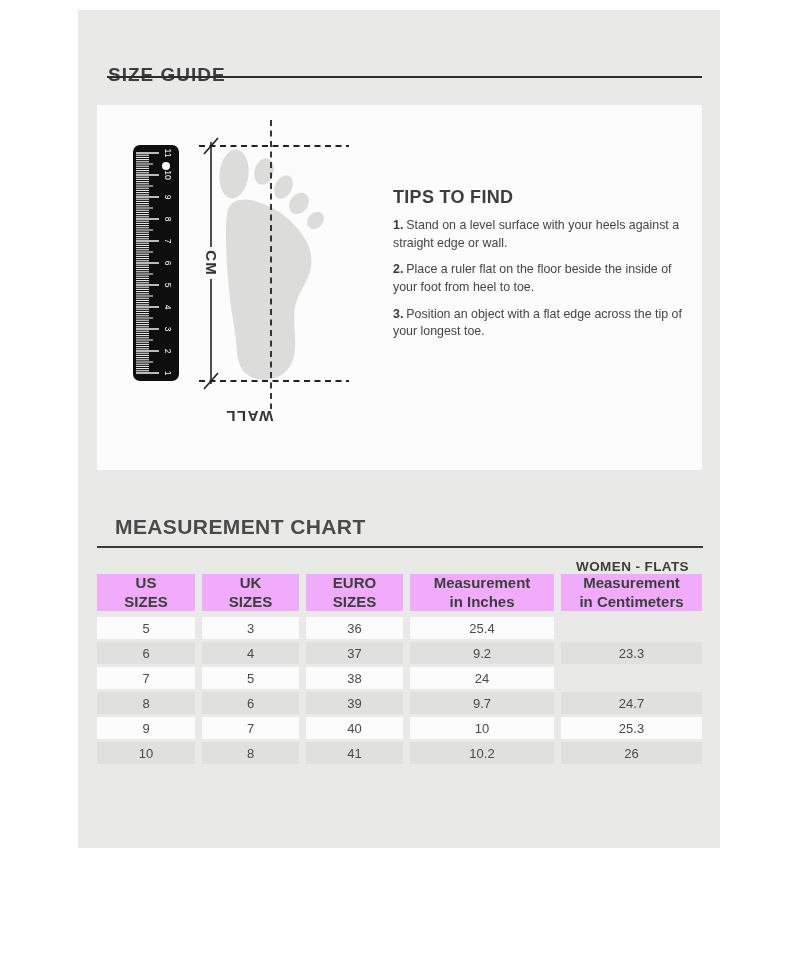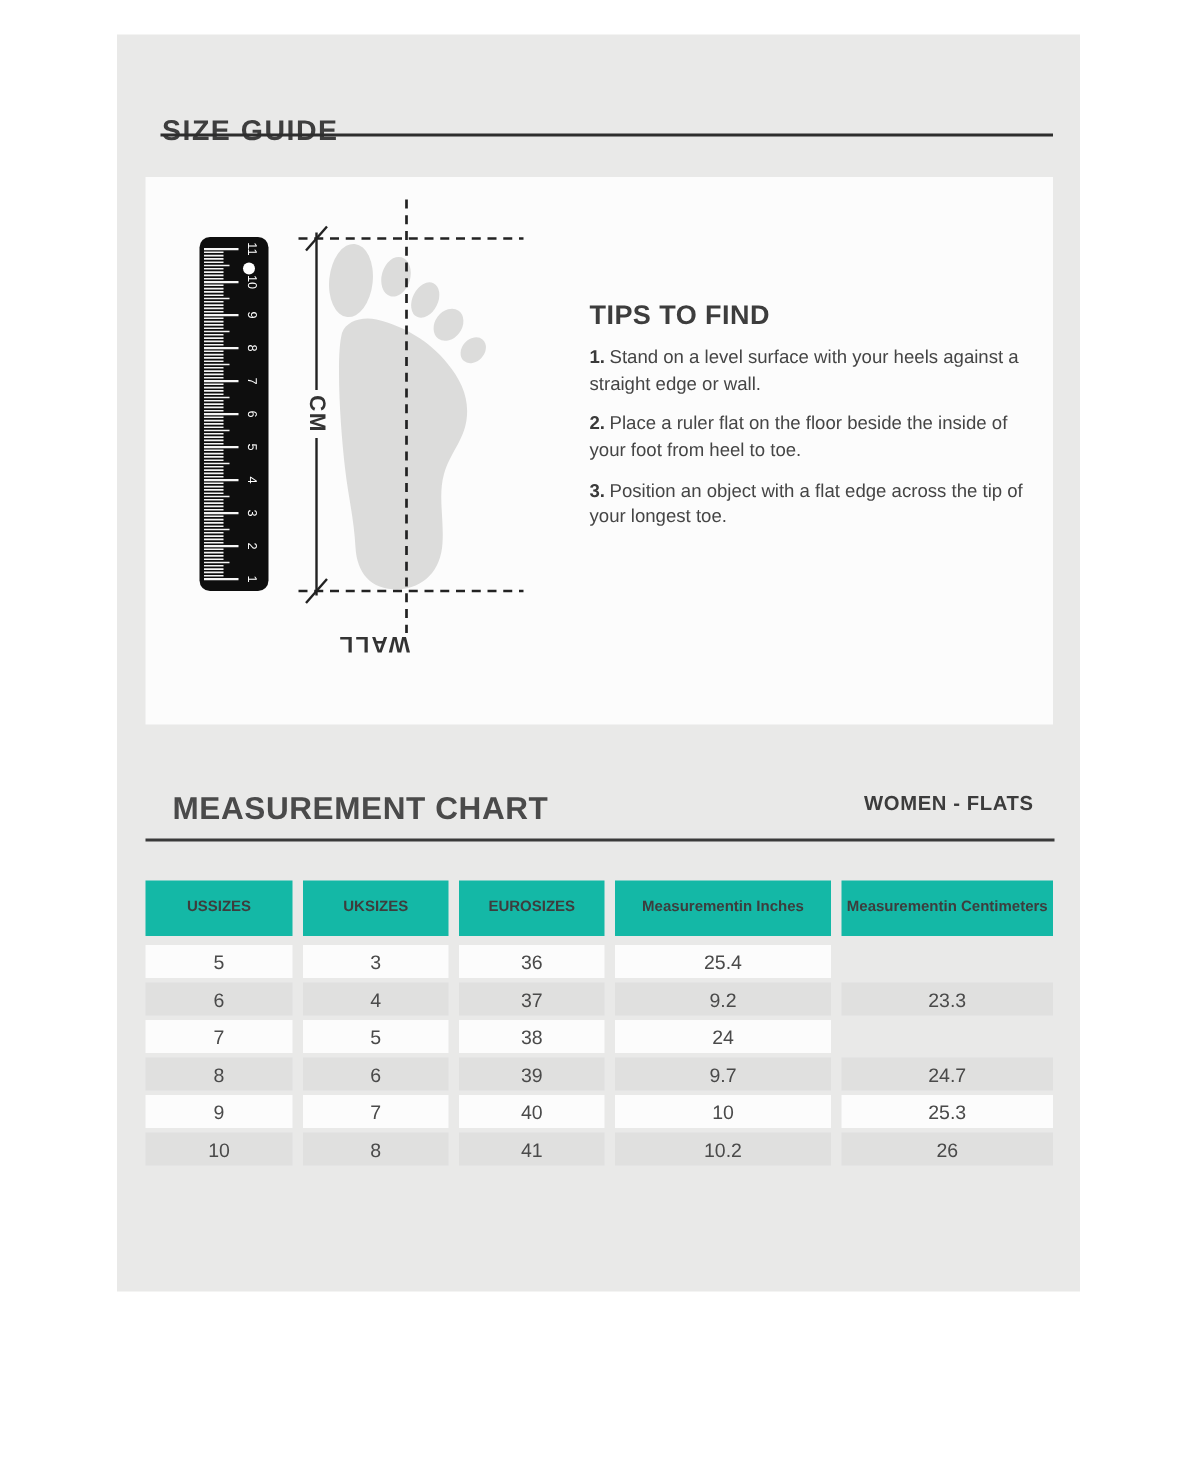--- a/index.html
+++ b/index.html
@@ -1,46 +1,46 @@
 <!DOCTYPE html>
 <html><head>
 <meta charset="utf-8">
 <style>
   * { margin:0; padding:0; box-sizing:border-box; }
   html,body { width:800px; height:978px; background:#ffffff;
               font-family:"Liberation Sans", sans-serif; }
-  .doc { position:absolute; left:78px; top:23px; width:642px; height:838px;
+  .doc { position:absolute; left:78px; top:10px; width:642px; height:838px;
          background:#e9e9e8; overflow:hidden; }
 
   
   .sg-title { position:absolute; left:30px; top:54px; font-size:19px; font-weight:700;
               letter-spacing:1px; color:#3e3e3e; }
   .sg-rule  { position:absolute; left:29px; top:66px; width:595px; height:2px; background:#2d2d2d; }
 
   
   .panel { position:absolute; left:19px; top:95px; width:605px; height:365px; background:#fcfcfc; }
   .illus { position:absolute; left:0; top:0; }
   .tips  { position:absolute; left:296px; top:82px; width:296px; }
   .tips-h { font-size:18px; font-weight:700; color:#3d3d3d; line-height:1.18; letter-spacing:0.3px; }
   .tip { margin-top:9px; font-size:12.4px; line-height:1.42; color:#454545; }
   .tip b { color:#3a3a3a; margin-right:3px; }
 
   
   .sect { position:absolute; left:19px; top:505px; width:606px; height:30px;
           display:flex; justify-content:space-between; align-items:flex-start;
           padding:0 14px 0 18px; }
   .sect-title { font-size:21px; font-weight:600; color:#4a4a4a; letter-spacing:0.4px; }
-  .sect-cat   { font-size:13.5px; font-weight:600; color:#3c3c3c; letter-spacing:0.4px; padding-bottom:2px; }
+  .sect-cat   { font-size:13.5px; font-weight:600; color:#3c3c3c; letter-spacing:0.4px; padding-bottom:2px;margin-top:44px; }
   .sect-rule  { position:absolute; left:19px; top:536px; width:606px; height:2px; background:#3a3a3a; }
 
   
   .table { position:absolute; left:19px; top:564px; width:605px; }
   .thead, .trow { display:grid; grid-template-columns:98px 97px 97px 144px 141px; column-gap:7px; }
-  .hcell { height:37px; background:#14b8a6; display:flex; flex-direction:row;
-           justify-content:center; align-items:center; font-size:10px; font-weight:600;
+  .hcell { height:37px; background:#f0abfc; display:flex; flex-direction:column;
+           justify-content:center; align-items:center; font-size:15px; font-weight:600;
            color:#3d3d3d; line-height:1.25; text-align:center; }
   .trow { height:22px; margin-top:3px; }
   .trow:first-child { margin-top:6px; }
   .trow > div { background:#fcfcfc; display:flex; align-items:center; justify-content:center;
                 font-size:13px; color:#4a4a4a; }
   .trow.alt > div { background:#e0e0df; }
 </style>
 </head>
 <body>
 

